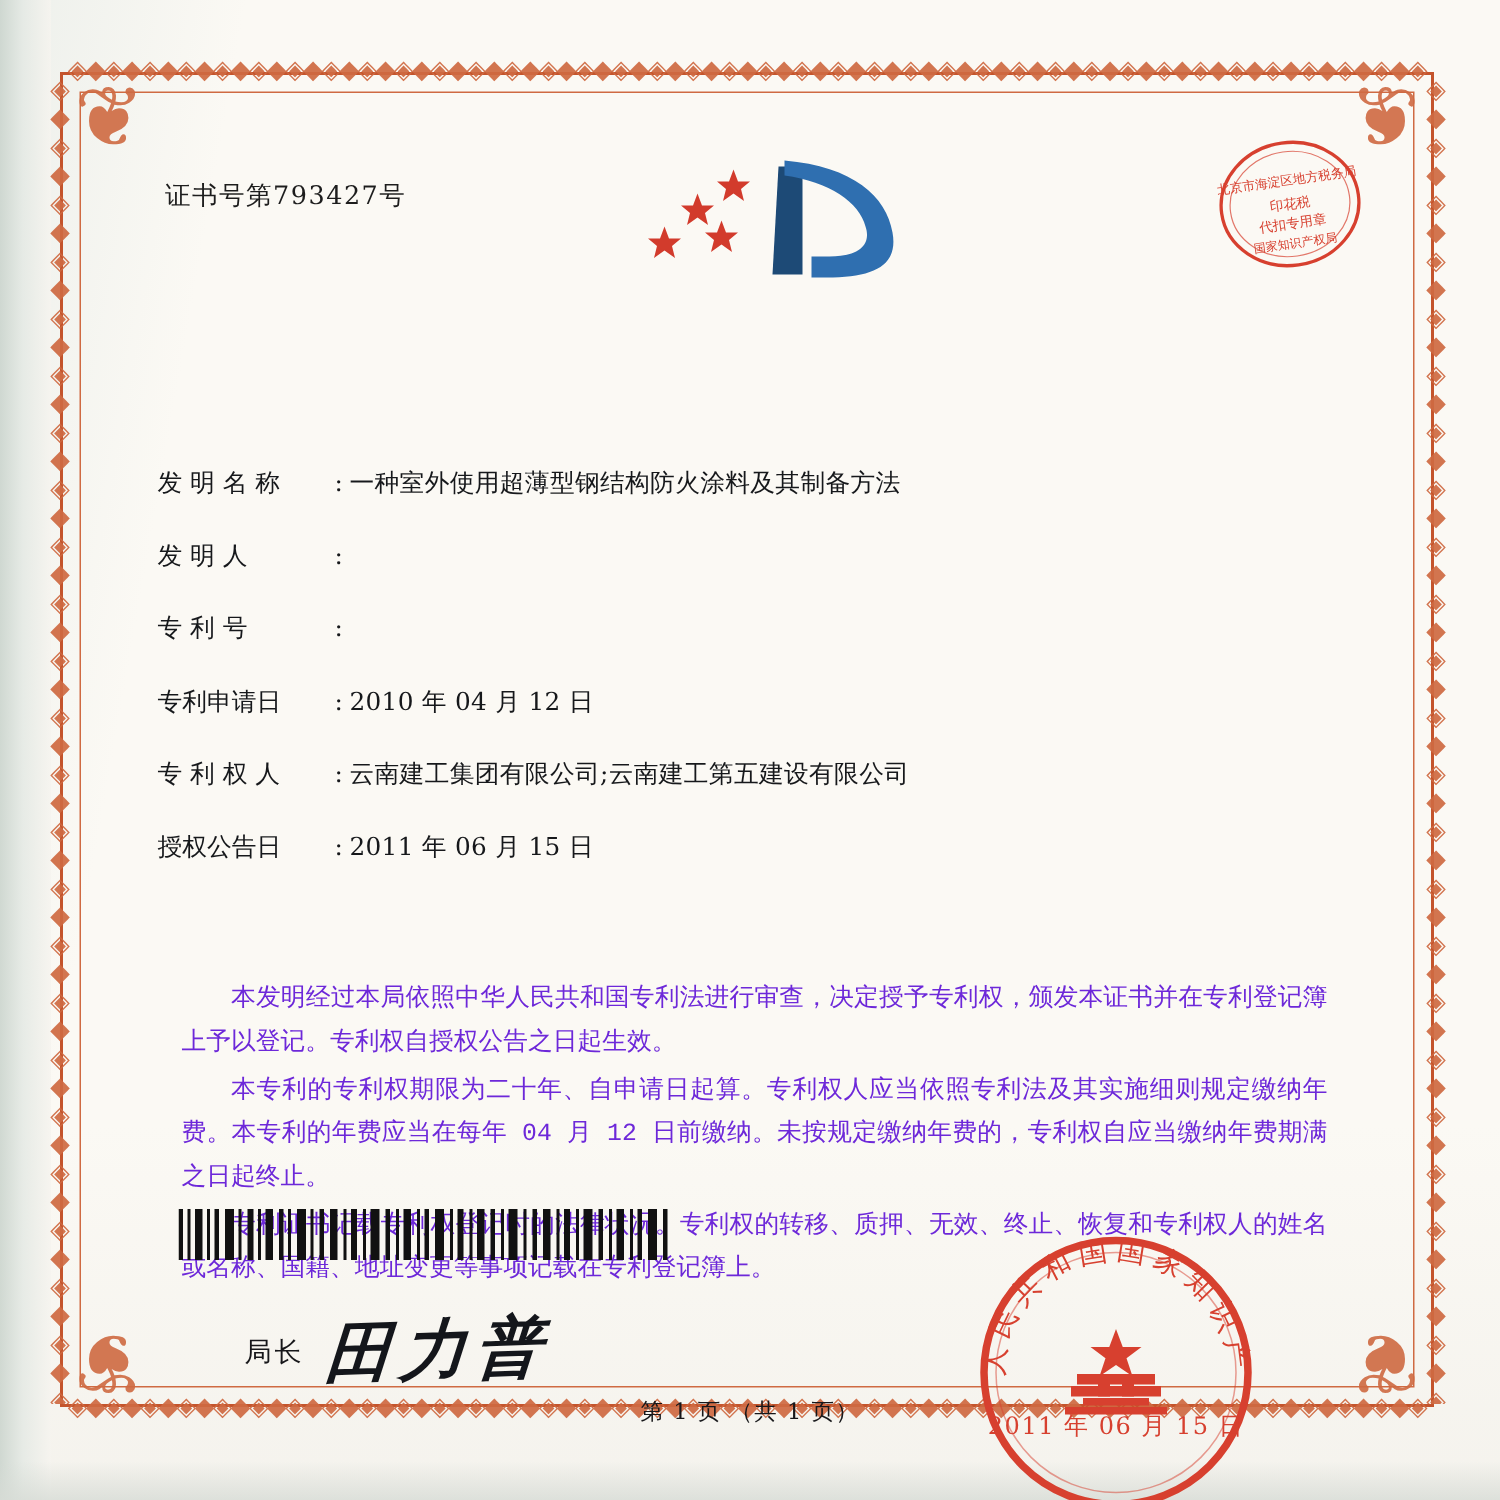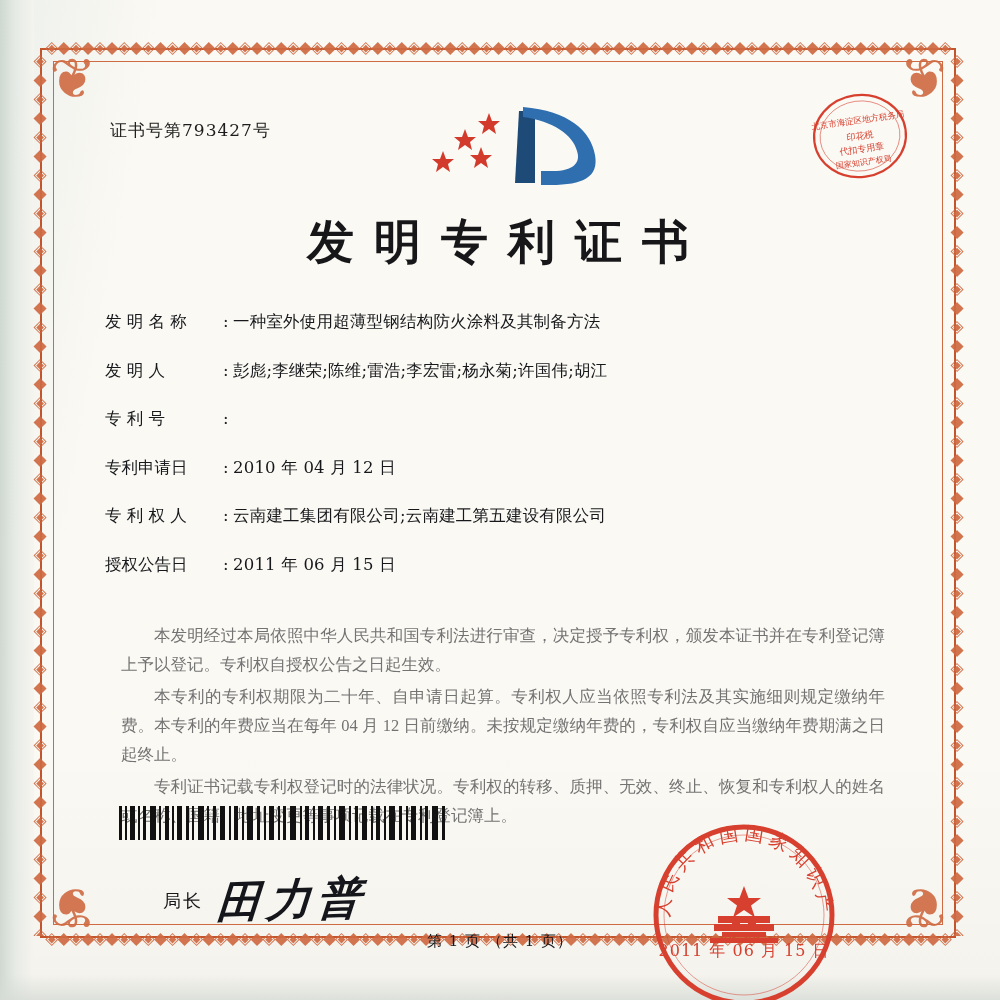--- a/index.html
+++ b/index.html
@@ -112,24 +112,24 @@
   .f-label{
     width:118px;flex:0 0 118px;
     letter-spacing:0px;
     white-space:nowrap;
   }
   .f-colon{flex:0 0 10px;}
   .f-value{flex:1;letter-spacing:.2px;}
   .f-value .line2{display:block;margin-left:0;}
 
   .paras{
-    position:absolute;left:68px;top:560px;right:58px;
-    font-family:Liberation Serif, serif;
+    position:absolute;left:68px;top:590px;right:58px;
+    font-family:Liberation Mono, monospace;
     font-size:16.5px;
-    color:#737373;
+    color:#6d28d9;
     line-height:1.78;
     text-align:justify;
   }
   .para{margin:0 0 2px 0;text-indent:2em;}
 
   .barcode{
     position:absolute;left:66px;top:745px;width:330px;height:34px;
   }
 
   .sign-row{
@@ -212,35 +212,33 @@
           <ellipse cx="53" cy="53" rx="46" ry="41" fill="none" stroke="#d7402f" stroke-width="2.2"></ellipse>
           <ellipse cx="53" cy="53" rx="40" ry="35" fill="none" stroke="#d7402f" stroke-width="0.8" opacity=".7"></ellipse>
           <text x="53" y="40" fill="#d7402f" font-size="8.5" text-anchor="middle" font-family="DejaVu Serif, serif">北京市海淀区地方税务局</text>
           <text x="53" y="56" fill="#d7402f" font-size="9" text-anchor="middle" font-family="DejaVu Serif, serif">印花税</text>
           <text x="53" y="69" fill="#d7402f" font-size="9" text-anchor="middle" font-family="DejaVu Serif, serif">代扣专用章</text>
           <text x="53" y="82" fill="#d7402f" font-size="8" text-anchor="middle" font-family="DejaVu Serif, serif">国家知识产权局</text>
         </g>
       </svg>
     </div>
 
-    <div class="title">发明专利证书</div>
     <div class="title-underline"></div>
 
     <div class="fields">
 
       <div class="field">
         <div class="f-label">发 明 名 称</div>
         <div class="f-colon">:</div>
         <div class="f-value">一种室外使用超薄型钢结构防火涂料及其制备方法</div>
       </div>
 
       <div class="field">
         <div class="f-label">发    明    人</div>
         <div class="f-colon">:</div>
-        <div class="f-value">彭彪;李继荣;陈维;雷浩;李宏雷;杨永菊;许国伟;胡江</div>
       </div>
 
       <div class="field">
         <div class="f-label">专    利    号</div>
         <div class="f-colon">:</div>
       </div>
 
       <div class="field">
         <div class="f-label">专利申请日</div>
         <div class="f-colon">:</div>

